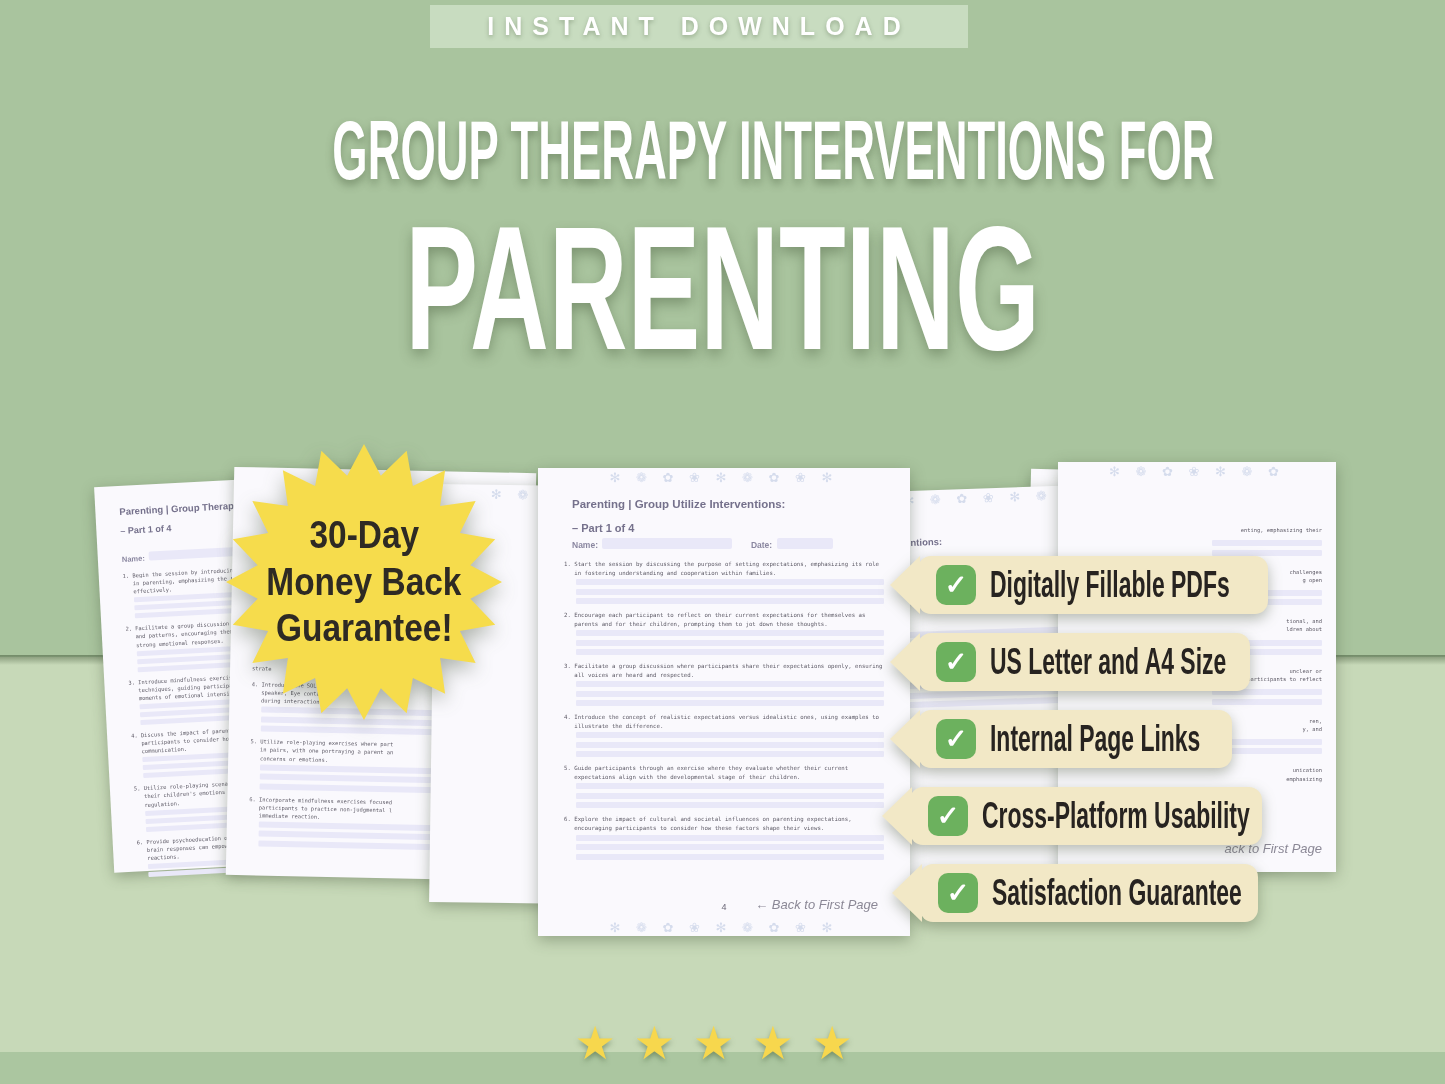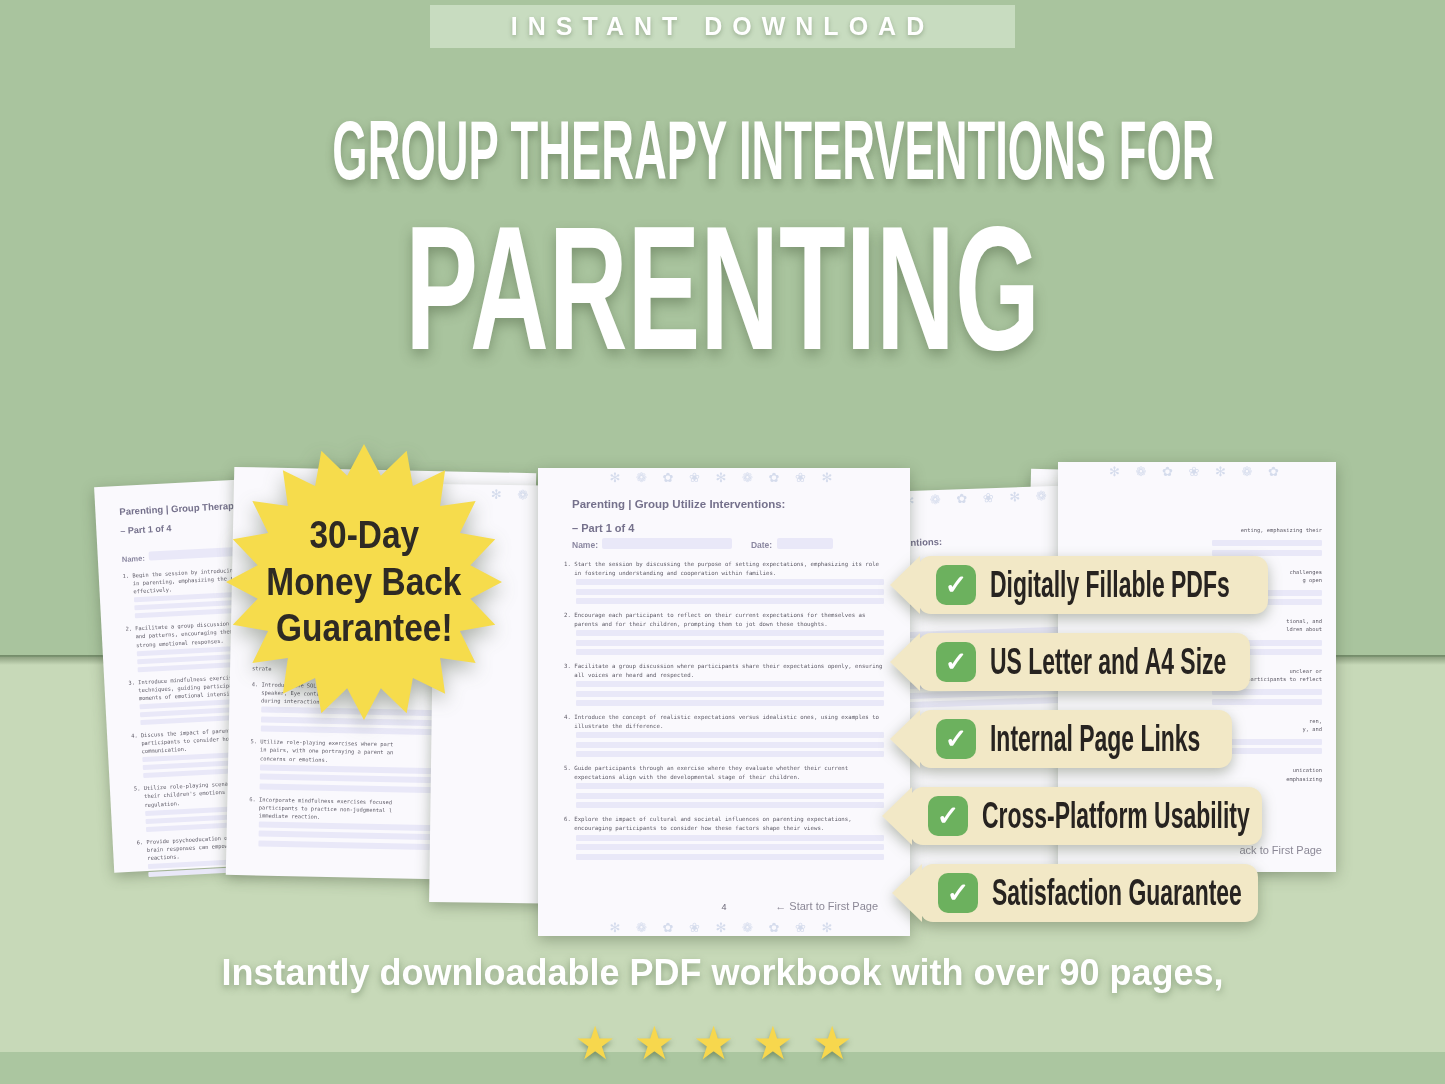--- a/index.html
+++ b/index.html
@@ -7,21 +7,21 @@
   #stage{position:relative;width:1445px;height:1084px;overflow:hidden;background:#a7c29b;}
 
   
   .bg-top{position:absolute;left:0;top:0;width:1445px;height:657px;background:#a9c49e;z-index:0;}
   .bg-mid{position:absolute;left:0;top:657px;width:1445px;height:395px;background:#c7d9b8;z-index:0;}
   .bg-bottom{position:absolute;left:0;top:1052px;width:1445px;height:32px;background:#abc6a0;z-index:0;}
   .band-shadow{position:absolute;left:0;top:655px;width:1445px;height:10px;z-index:1;
     background:linear-gradient(to bottom,rgba(70,90,60,.55),rgba(70,90,60,0));}
 
   
-  .banner{position:absolute;left:430px;top:5px;width:585px;height:43px;background:#c8dcc0;z-index:2;
+  .banner{position:absolute;left:430px;top:5px;width:538px;height:43px;background:#c8dcc0;z-index:2;
     display:flex;align-items:center;justify-content:center;}
   .banner span{color:#fff;font-weight:bold;font-size:25px;letter-spacing:10px;
     text-shadow:0 2px 4px rgba(90,110,80,.45);}
 
   
   .title-top{position:absolute;left:0;top:108px;width:1445px;text-align:center;z-index:2;
     color:#fff;font-weight:bold;font-size:84px;white-space:nowrap;transform:scaleX(.54);
     text-shadow:0 5px 12px rgba(70,90,60,.45);letter-spacing:0px;line-height:1;}
   .title-main{position:absolute;left:0;top:200px;width:1445px;text-align:center;z-index:2;
     color:#fff;font-weight:bold;font-size:176px;white-space:nowrap;transform:scaleX(.62);
@@ -38,21 +38,21 @@
   .mono{font-family:"DejaVu Sans Mono",monospace;color:#5c5965;white-space:pre;overflow:hidden;}
   .bars i{display:block;height:6px;background:#e9e8f8;margin:0 0 3.5px 0;border-radius:1px;}
   .bars{display:block;}
 
   
   #page-center{left:538px;top:468px;width:372px;height:468px;z-index:6;}
   #page-center .flow{position:absolute;left:26px;right:26px;top:92px;}
   #page-center .item{font-size:5.7px;line-height:1.5;margin-bottom:1px;}
   #page-center .bars{margin:2px 0 7px 12px;}
   .pg-num{position:absolute;bottom:24px;left:0;width:100%;text-align:center;font-size:9px;color:#6b6878;}
-  .back-link{position:absolute;bottom:24px;right:32px;font-size:11px;color:#8b8896;}
+  .back-link{position:absolute;bottom:24px;right:32px;font-size:13px;color:#8b8896;font-style:italic;}
 
   
   #page-left{left:104px;top:480px;width:268px;height:386px;z-index:2;transform:rotate(-3deg);}
   #page-left .flow{position:absolute;left:24px;right:16px;top:86px;}
   #page-left .item{font-size:5.4px;line-height:1.5;}
   #page-left .bars{margin:2px 0 6px 10px;}
   #page-left .bars i{height:5px;margin-bottom:3px;}
 
   
   #page-second{left:230px;top:470px;width:302px;height:408px;z-index:3;transform:rotate(1.2deg);}
@@ -367,21 +367,21 @@
         </div>
       <div class="item mono" style="white-space: pre;">6. Explore the impact of cultural and societal influences on parenting expectations,
    encouraging participants to consider how these factors shape their views.</div>
         <div class="bars">
           <i></i>
           <i></i>
           <i></i>
         </div>
     </div>
     <div class="pg-num">4</div>
-    <div class="back-link">← Start to First Page</div>
+    <div class="back-link">← Back to First Page</div>
     <div class="lace" style="bottom:0;">✻ ❁ ✿ ❀ ✻ ❁ ✿ ❀ ✻</div>
   </div>
 
   <div class="starwrap">
     <div class="starburst" style="clip-path: polygon(50% 0%, 56.1% 11.48%, 65.45% 2.45%, 67.71% 15.25%, 79.39% 9.55%, 77.58% 22.42%, 90.45% 20.61%, 84.75% 32.29%, 97.55% 34.55%, 88.52% 43.9%, 100% 50%, 88.52% 56.1%, 97.55% 65.45%, 84.75% 67.71%, 90.45% 79.39%, 77.58% 77.58%, 79.39% 90.45%, 67.71% 84.75%, 65.45% 97.55%, 56.1% 88.52%, 50% 100%, 43.9% 88.52%, 34.55% 97.55%, 32.29% 84.75%, 20.61% 90.45%, 22.42% 77.58%, 9.55% 79.39%, 15.25% 67.71%, 2.45% 65.45%, 11.48% 56.1%, 0% 50%, 11.48% 43.9%, 2.45% 34.55%, 15.25% 32.29%, 9.55% 20.61%, 22.42% 22.42%, 20.61% 9.55%, 32.29% 15.25%, 34.55% 2.45%, 43.9% 11.48%);">
       <div class="ln">30-Day</div>
       <div class="ln">Money Back</div>
       <div class="ln">Guarantee!</div>
     </div>
   </div>
@@ -400,18 +400,17 @@
   </div>
   <div class="callout" style="left:910px;top:787px;width:352px;">
     <span class="check">✓</span>
     <span class="lbl">Cross-Platform Usability</span>
   </div>
   <div class="callout" style="left:920px;top:864px;width:338px;">
     <span class="check">✓</span>
     <span class="lbl">Satisfaction Guarantee</span>
   </div>
 
-  <div class="caption" id="cap1">Instantly downloadable PDF workbook with over 90 pages,</div>
 
   <div class="stars">
     <span>★</span><span>★</span><span>★</span><span>★</span><span>★</span>
   </div>
 </div>
 
 </body></html>

